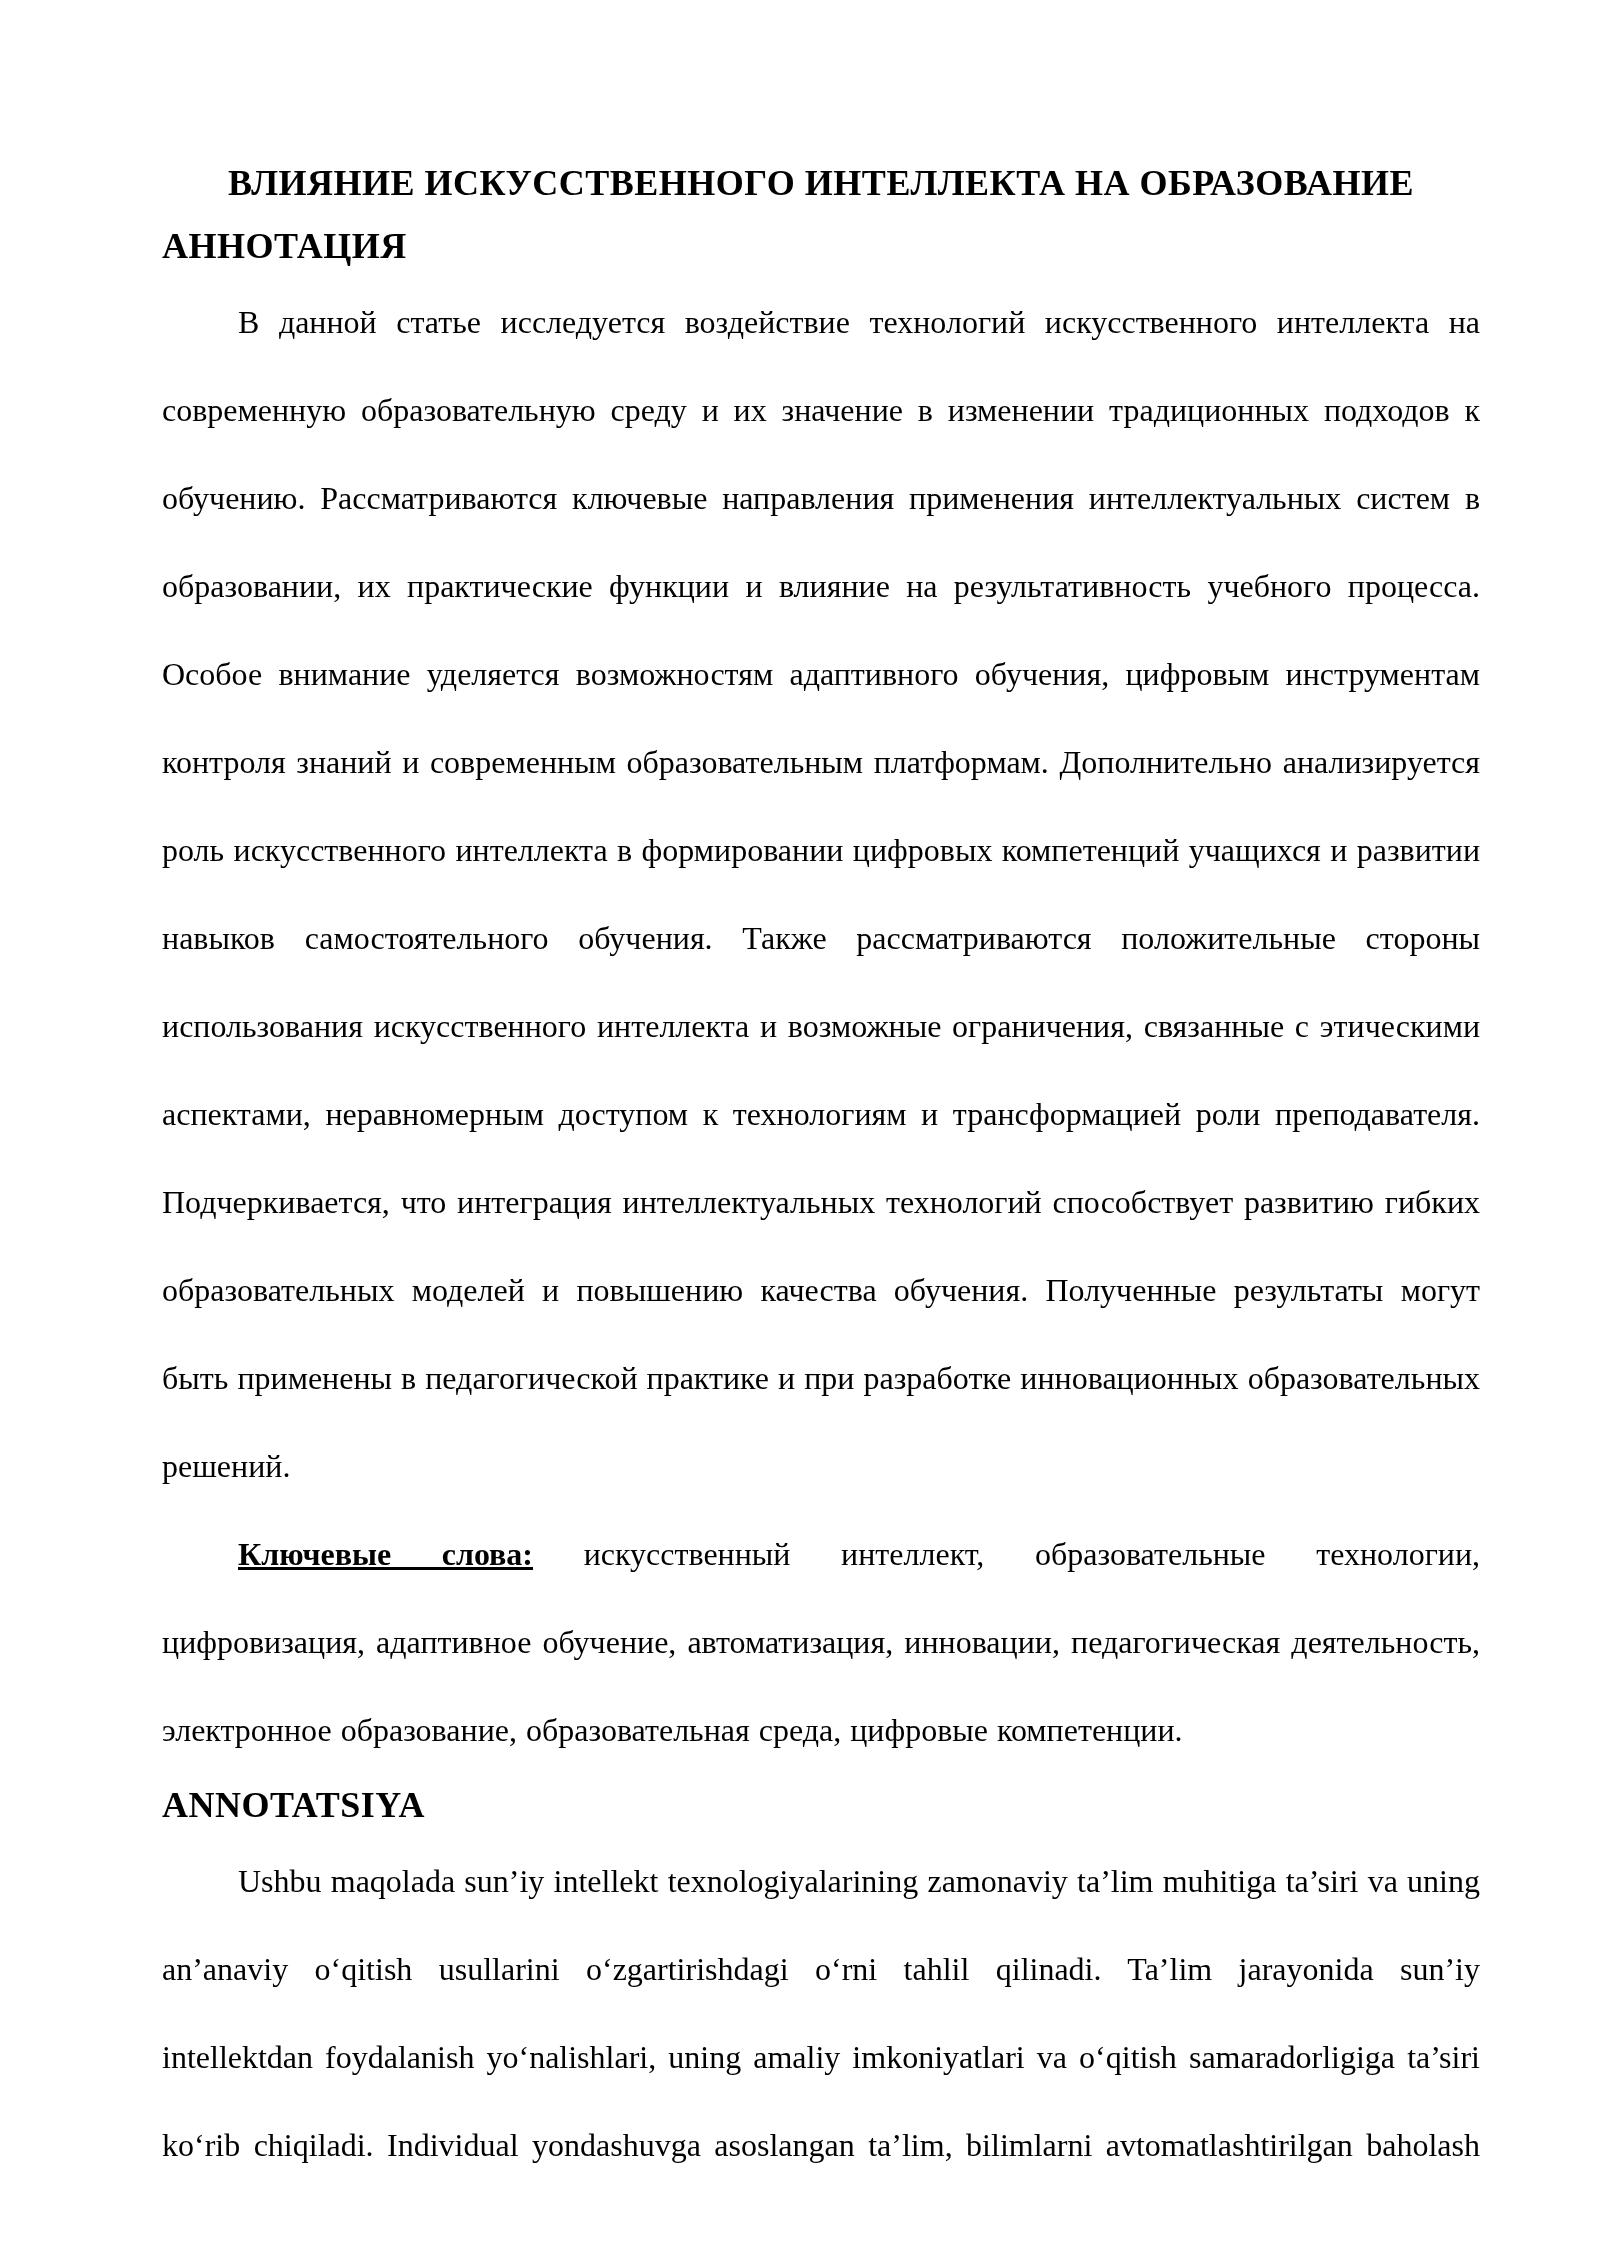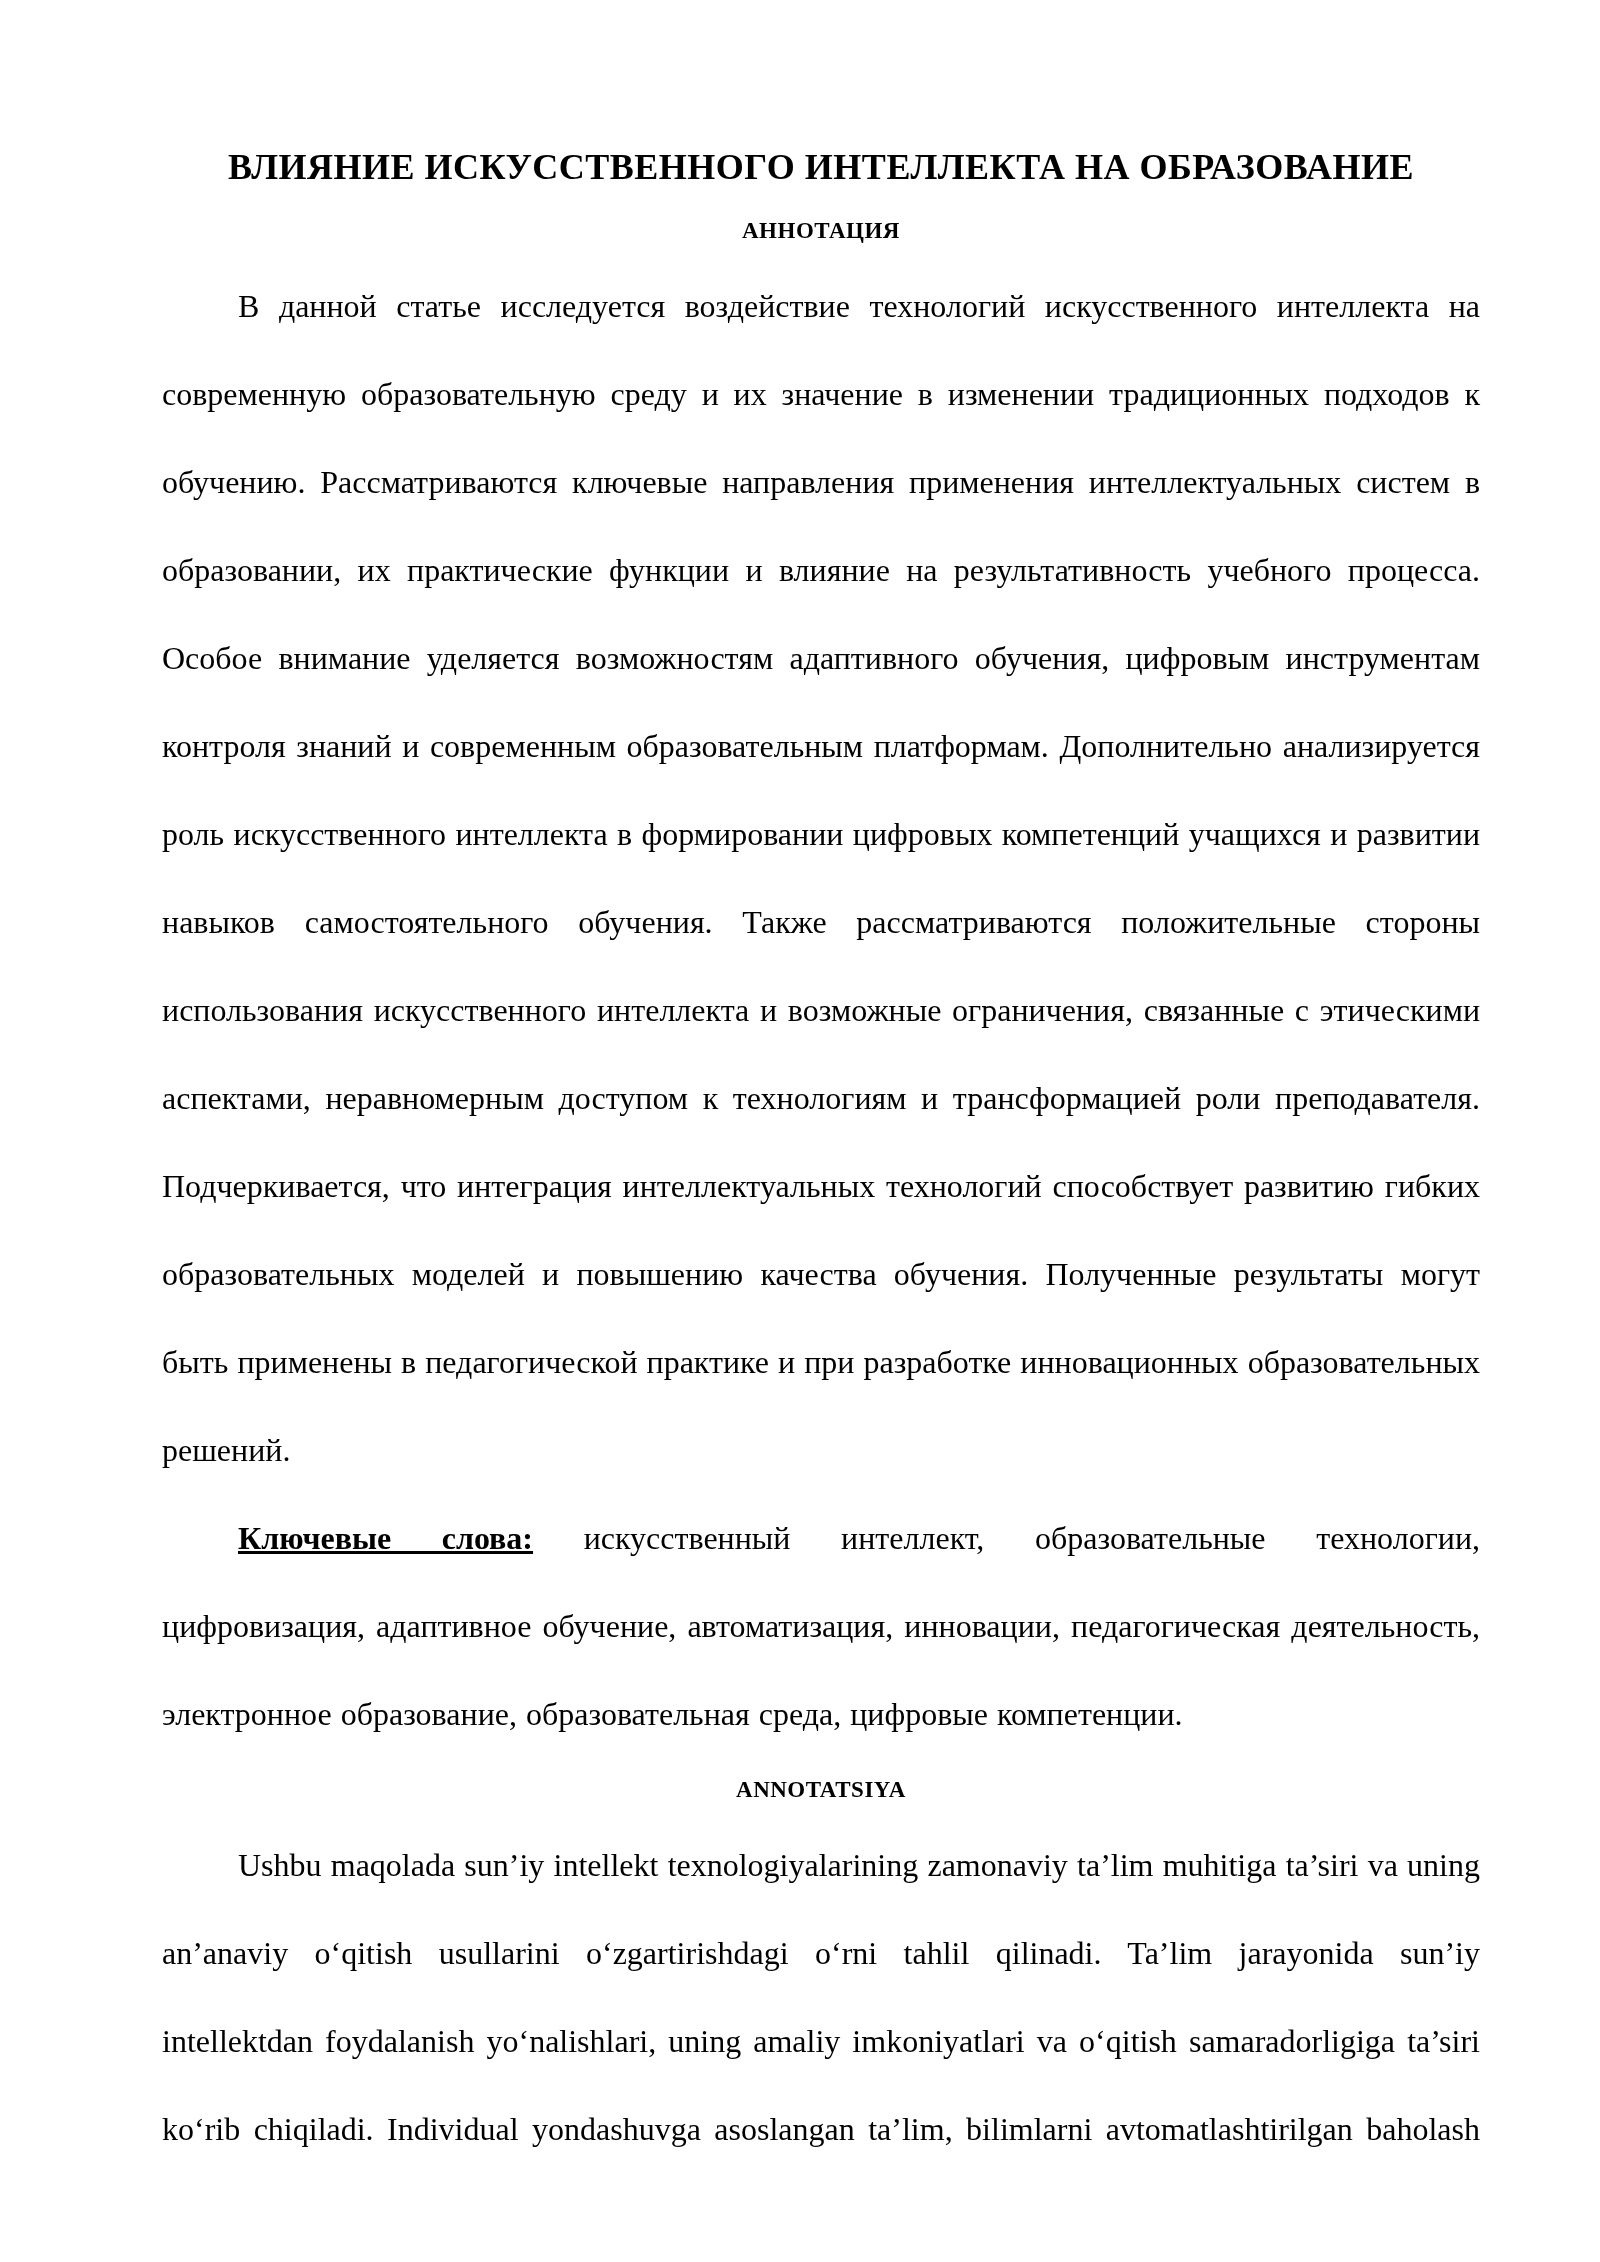--- a/index.html
+++ b/index.html
@@ -12,34 +12,35 @@
     width: 1600px;
     height: 2184px;
     box-sizing: border-box;
     background: #ffffff;
     color: #000000;
     padding: 136px 120px 0 162px;
     font-family: "Liberation Serif", "DejaVu Serif", serif;
     font-size: 32px;
     line-height: 63px;
     overflow: hidden;
+    margin-top: 16px;
   }
   .doc-title {
     margin: 0;
     font-size: 36px;
     font-weight: bold;
     text-align: center;
     line-height: 63px;
     letter-spacing: 0.5px;
   }
   .doc-heading {
     margin: 0;
-    font-size: 23px;
+    font-size: 36px;
     font-weight: bold;
-    text-align: center;
+    text-align: left;
     line-height: 63px;
     letter-spacing: 0.5px;
     font-family: Liberation Serif, serif;
   }
   p.body-par {
     margin: 0;
     text-align: justify;
     text-indent: 76px;
     line-height: 88px;
     word-spacing: 1px;

